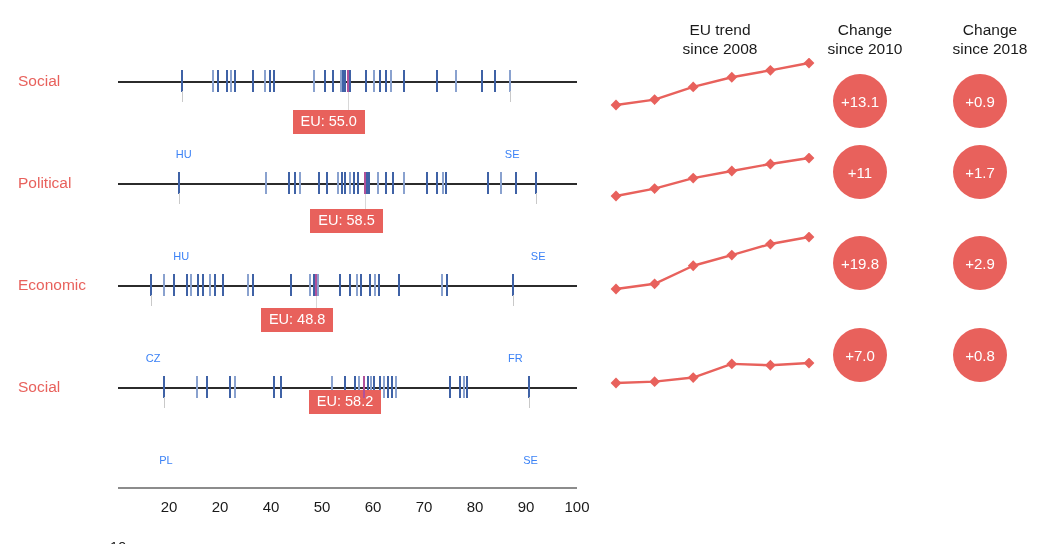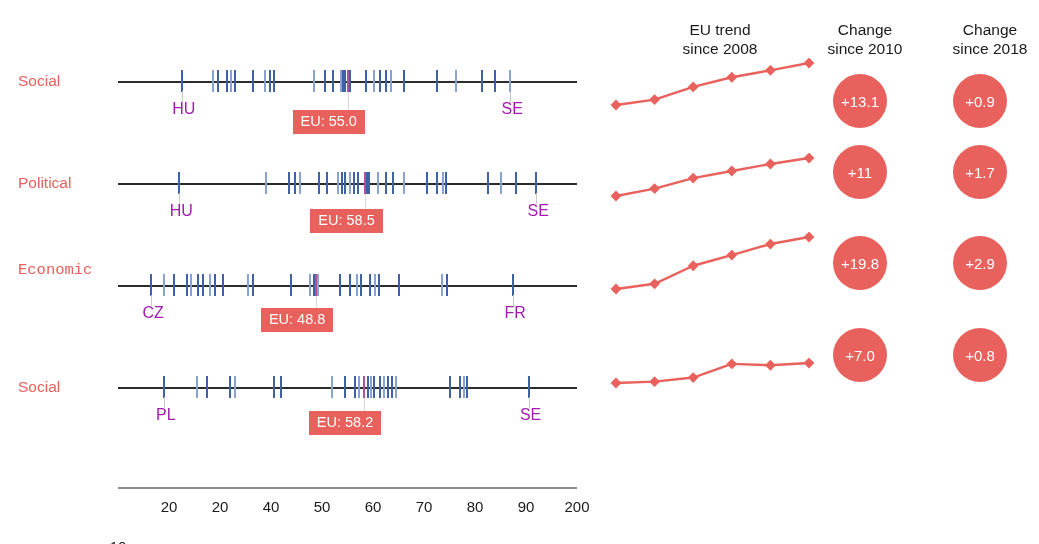--- a/index.html
+++ b/index.html
@@ -56,25 +56,26 @@
   .tick.light { background: #8aa2cf; }
   .tick.eu {
     background: #b0519a;
     width: 2px;
     z-index: 4;
   }
 
   
   .country-label {
     position: absolute;
-    font-size: 16px;
-    color: #a21caf;
+    font-size: 11px;
+    color: #3b82f6;
     font-family: "Liberation Sans", sans-serif;
     white-space: nowrap;
     transform: translateX(-50%);
+    margin-top: 48px;
   }
   .leader {
     position: absolute;
     width: 1px;
     background: #c9c9c9;
   }
 
   
   .eu-badge {
     position: absolute;
@@ -229,21 +230,21 @@
       <polyline points="6,43 44.6,35.61111111111111 83.2,25.055555555555546 121.8,18.01851851851851 160.4,10.981481481481467 199,5" fill="none" stroke="#E8615C" stroke-width="2.4" stroke-linejoin="round"></polyline>
       <polygon points="6,37.6 11.4,43 6,48.4 0.5999999999999996,43" fill="#E8615C"></polygon>
       <polygon points="44.6,30.21111111111111 50,35.61111111111111 44.6,41.011111111111106 39.2,35.61111111111111" fill="#E8615C"></polygon>
       <polygon points="83.2,19.655555555555544 88.60000000000001,25.055555555555546 83.2,30.45555555555555 77.8,25.055555555555546" fill="#E8615C"></polygon>
       <polygon points="121.8,12.618518518518508 127.2,18.01851851851851 121.8,23.41851851851851 116.39999999999999,18.01851851851851" fill="#E8615C"></polygon>
       <polygon points="160.4,5.581481481481466 165.8,10.981481481481467 160.4,16.381481481481465 155,10.981481481481467" fill="#E8615C"></polygon>
       <polygon points="199,-0.40000000000000036 204.4,5 199,10.4 193.6,5" fill="#E8615C"></polygon>
     </svg>
     <div class="bubble" style="width: 54px; height: 54px; left: 860px; top: 172px;">+11</div>
     <div class="bubble" style="width: 54px; height: 54px; left: 980px; top: 172px;">+1.7</div>
-    <div class="row-label" style="top: 261px; font-family: Liberation Mono, monospace;">Economic</div>
+    <div class="row-label" style="top: 276px;">Economic</div>
     <div class="axis-line" style="top: 285px;"></div>
     <div class="tick" title="16.5" style="left: 150.15px; top: 274px;"></div>
     <div class="tick light" title="19" style="left: 162.9px; top: 274px;"></div>
     <div class="tick" title="21" style="left: 173.1px; top: 274px;"></div>
     <div class="tick" title="23.5" style="left: 185.85px; top: 274px;"></div>
     <div class="tick light" title="24.4" style="left: 190.44px; top: 274px;"></div>
     <div class="tick" title="25.6" style="left: 196.56px; top: 274px;"></div>
     <div class="tick" title="26.6" style="left: 201.66px; top: 274px;"></div>
     <div class="tick light" title="28.1" style="left: 209.31px; top: 274px;"></div>
     <div class="tick" title="29" style="left: 213.9px; top: 274px;"></div>
@@ -310,21 +311,21 @@
     <div class="tick" title="77" style="left: 458.7px; top: 376px;"></div>
     <div class="tick light" title="77.8" style="left: 462.78px; top: 376px;"></div>
     <div class="tick" title="78.4" style="left: 465.84px; top: 376px;"></div>
     <div class="tick" title="90.5" style="left: 527.55px; top: 376px;"></div>
     <div class="tick eu" style="left: 362.82px; top: 376px;"></div>
     <div class="leader" style="left: 163.9px; top: 397px; height: 11px;"></div>
     <div class="country-label" style="left: 165.9px; top: 406px;">PL</div>
     <div class="leader" style="left: 528.55px; top: 397px; height: 11px;"></div>
     <div class="country-label" style="left: 530.55px; top: 406px;">SE</div>
     <div class="eu-leader" style="left: 363.82px; top: 398px; height: 13px;"></div>
-    <div class="eu-badge" style="top: 411px; left: 308.82px;">EU: 58.2</div>
+    <div class="eu-badge" style="top: 390px; left: 308.82px;">EU: 58.2</div>
     <svg class="spark" width="205" height="36" style="left: 610px; top: 358px;">
       <polyline points="6,25 44.6,23.636363636363647 83.2,19.545454545454533 121.8,5.909090909090892 160.4,7.272727272727273 199,5" fill="none" stroke="#E8615C" stroke-width="2.4" stroke-linejoin="round"></polyline>
       <polygon points="6,19.6 11.4,25 6,30.4 0.5999999999999996,25" fill="#E8615C"></polygon>
       <polygon points="44.6,18.23636363636365 50,23.636363636363647 44.6,29.036363636363646 39.2,23.636363636363647" fill="#E8615C"></polygon>
       <polygon points="83.2,14.145454545454532 88.60000000000001,19.545454545454533 83.2,24.94545454545453 77.8,19.545454545454533" fill="#E8615C"></polygon>
       <polygon points="121.8,0.5090909090908919 127.2,5.909090909090892 121.8,11.309090909090893 116.39999999999999,5.909090909090892" fill="#E8615C"></polygon>
       <polygon points="160.4,1.872727272727273 165.8,7.272727272727273 160.4,12.672727272727274 155,7.272727272727273" fill="#E8615C"></polygon>
       <polygon points="199,-0.40000000000000036 204.4,5 199,10.4 193.6,5" fill="#E8615C"></polygon>
     </svg>
     <div class="bubble" style="width: 54px; height: 54px; left: 860px; top: 355px;">+7.0</div>
@@ -335,14 +336,14 @@
 <div id="axis-labels">
     <div class="axis-tick-label" style="left: 118px; margin-top: 40px;">10</div>
     <div class="axis-tick-label" style="left: 169px;">20</div>
     <div class="axis-tick-label" style="left: 220px;">20</div>
     <div class="axis-tick-label" style="left: 271px;">40</div>
     <div class="axis-tick-label" style="left: 322px;">50</div>
     <div class="axis-tick-label" style="left: 373px;">60</div>
     <div class="axis-tick-label" style="left: 424px;">70</div>
     <div class="axis-tick-label" style="left: 475px;">80</div>
     <div class="axis-tick-label" style="left: 526px;">90</div>
-    <div class="axis-tick-label" style="left: 577px;">200</div>
+    <div class="axis-tick-label" style="left: 577px;">100</div>
   </div>
 
 </body></html>

